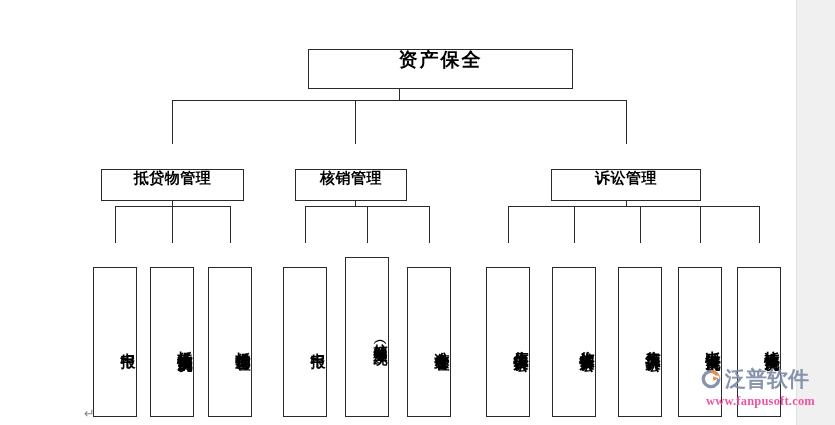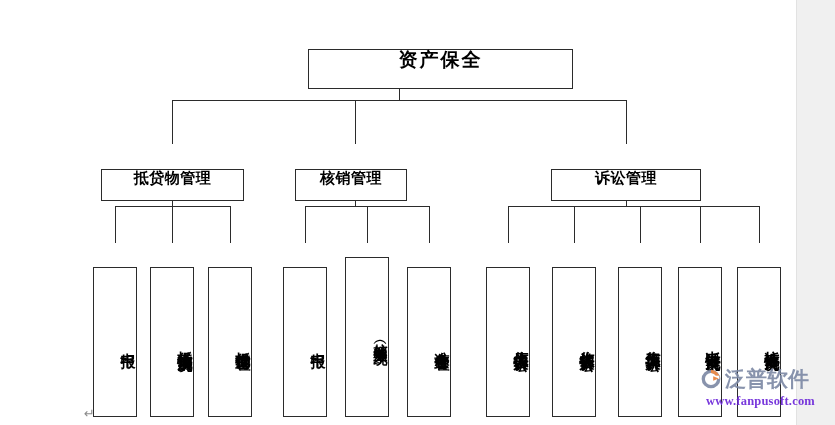--- a/index.html
+++ b/index.html
@@ -111,21 +111,21 @@
     letter-spacing: 0px;
     line-height: 22px;
     white-space: nowrap;
   }
   #wm-url {
     position: absolute;
     left: 6px;
     top: 26px;
     font-size: 12.5px;
     font-weight: bold;
-    color: #6d28d9;
+    color: #ec4899;
     font-family: "Liberation Serif", "DejaVu Serif", serif;
     letter-spacing: 0.2px;
     white-space: nowrap;
   }
   
   #pilcrow {
     position: absolute;
     left: 84px;
     top: 406px;
     font-size: 13px;

